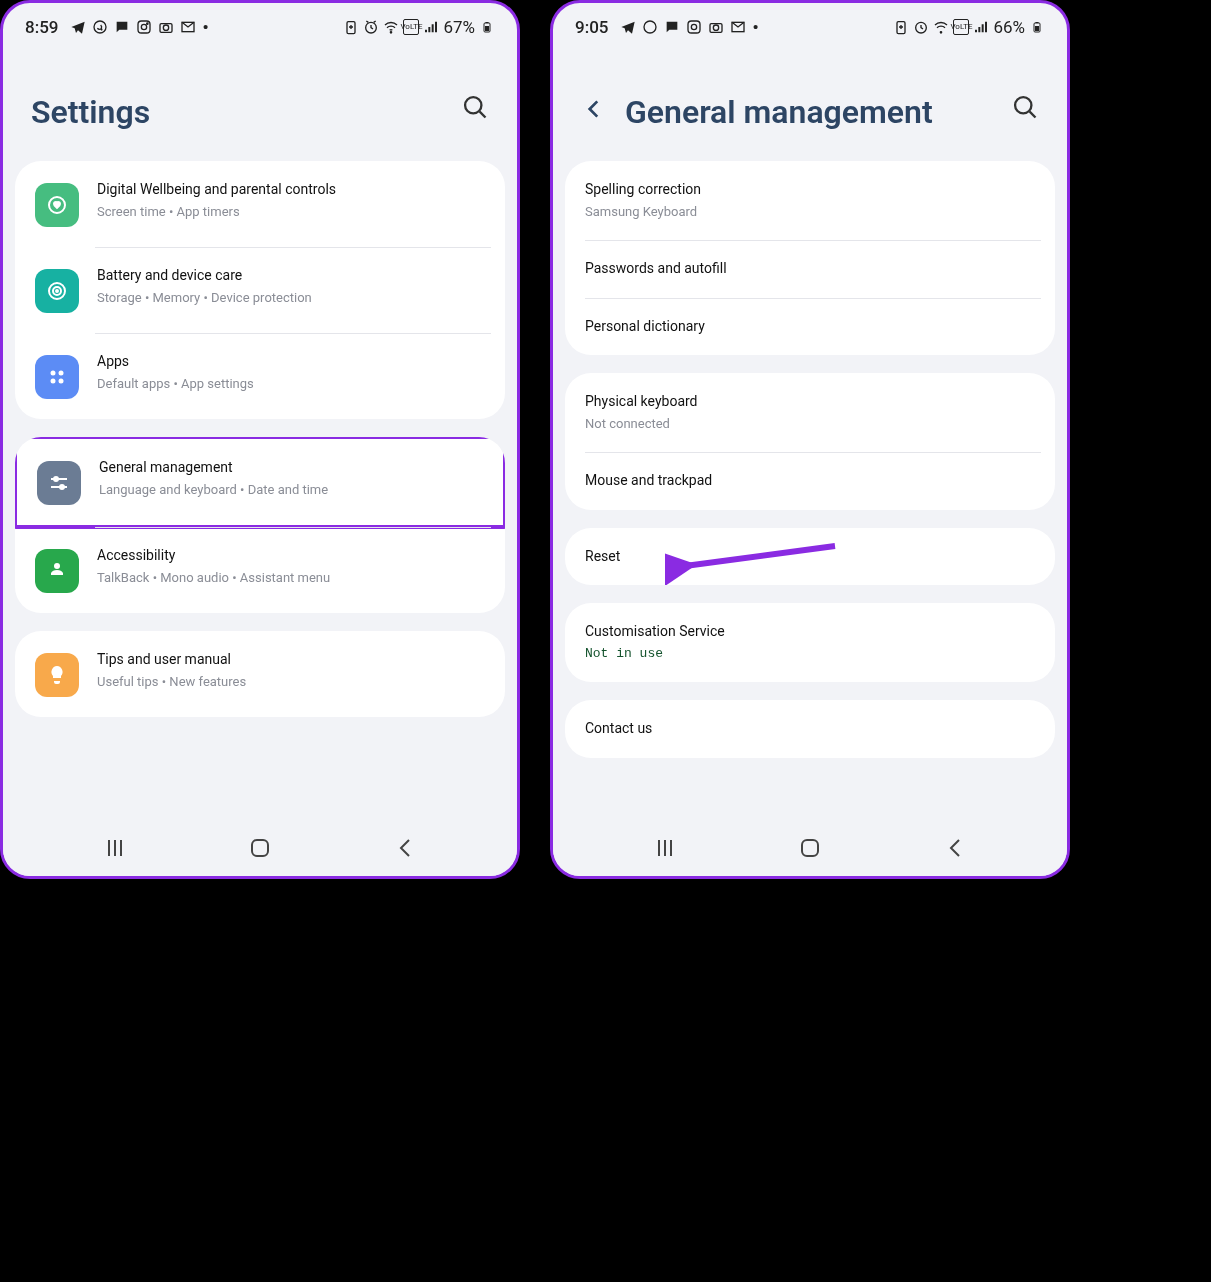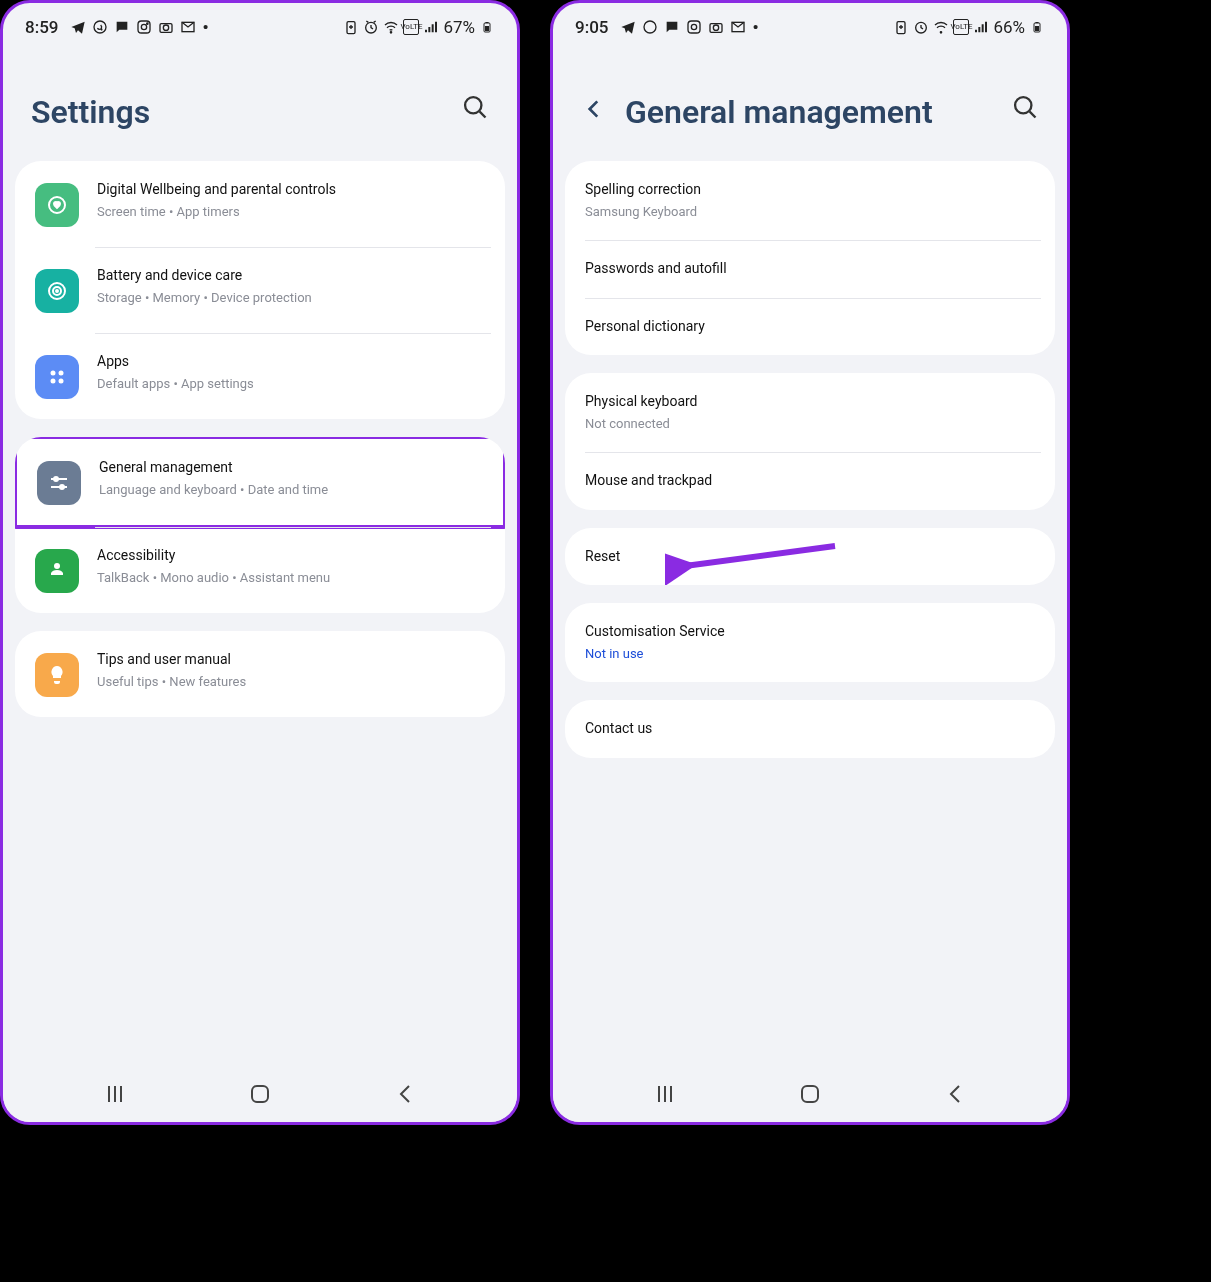--- a/index.html
+++ b/index.html
@@ -7,21 +7,21 @@
     font-family: -apple-system, BlinkMacSystemFont, "Segoe UI", Roboto, sans-serif;
     background: #000;
     width: 1211px;
     height: 1282px;
     display: flex;
     gap: 30px;
     padding: 0;
   }
   .phone {
     width: 520px;
-    height: 1125px;
+    height: 879px;
     background: #f2f3f7;
     border: 3px solid #8a2be2;
     border-radius: 30px;
     overflow: hidden;
     display: flex;
     flex-direction: column;
     position: relative;
   }
   .phone-left { margin-left: 0; }
   .phone-right { margin-right: 0; }
@@ -85,21 +85,21 @@
   .ic-green { background:#46bd80; }
   .ic-teal { background:#17b1a2; }
   .ic-blue { background:#5c8cf5; }
   .ic-slate { background:#6b7c94; }
   .ic-green2 { background:#28a84c; }
   .ic-purple { background:#7a6cf0; }
   .ic-orange { background:#f8a94b; }
   .row-text { flex:1; min-width:0; }
   .row-title { font-size: 14px; color:#111; line-height:1.25; }
   .row-sub { font-size: 13px; color:#8a8d96; margin-top:4px; line-height:1.35; }
-  .row-sub-link { color:#1d4ed8; }
+  .row-sub-link { color:#14532d;font-family:Liberation Mono, monospace; }
   .highlight-box {
     border:4px solid #8a2be2;
     border-radius:4px;
     margin: -2px;
   }
   .nav-bar {
     height: 56px;
     display:flex;
     justify-content:space-around;
     align-items:center;

